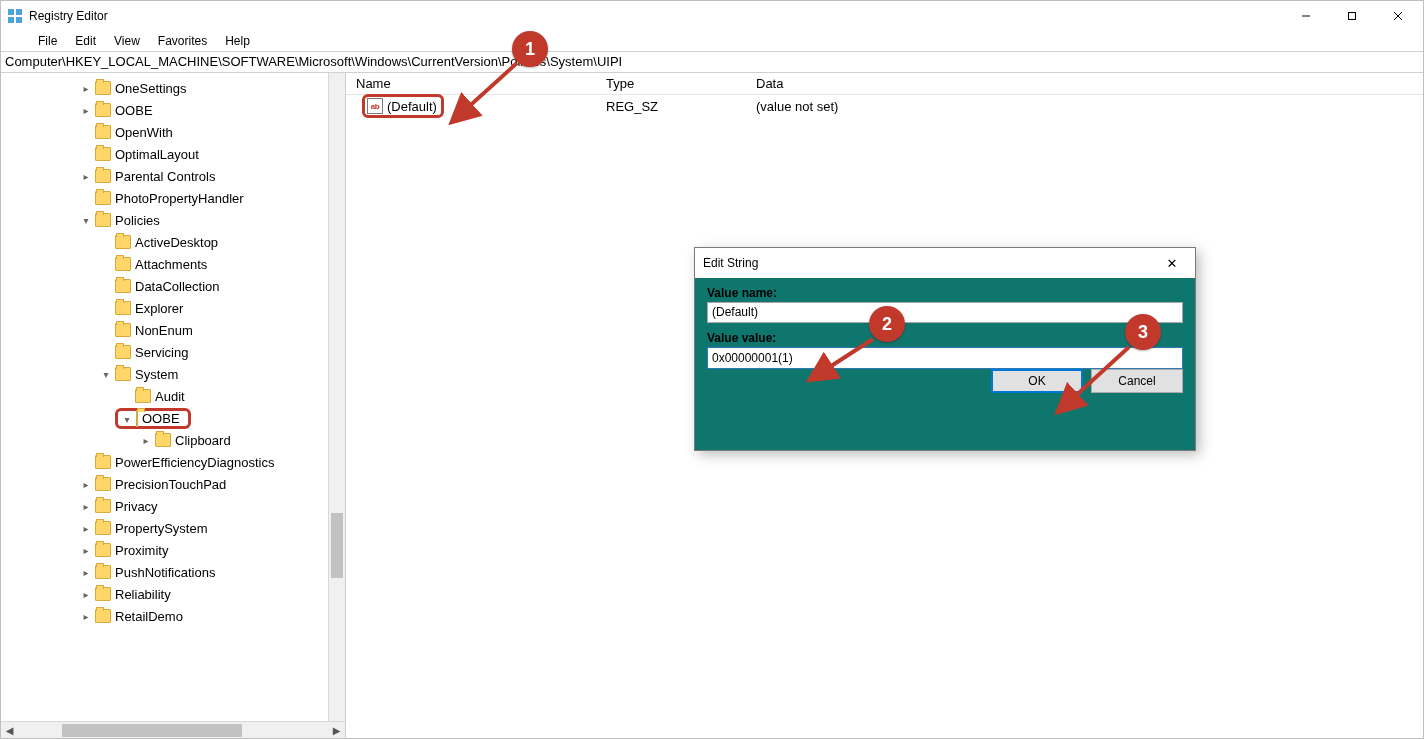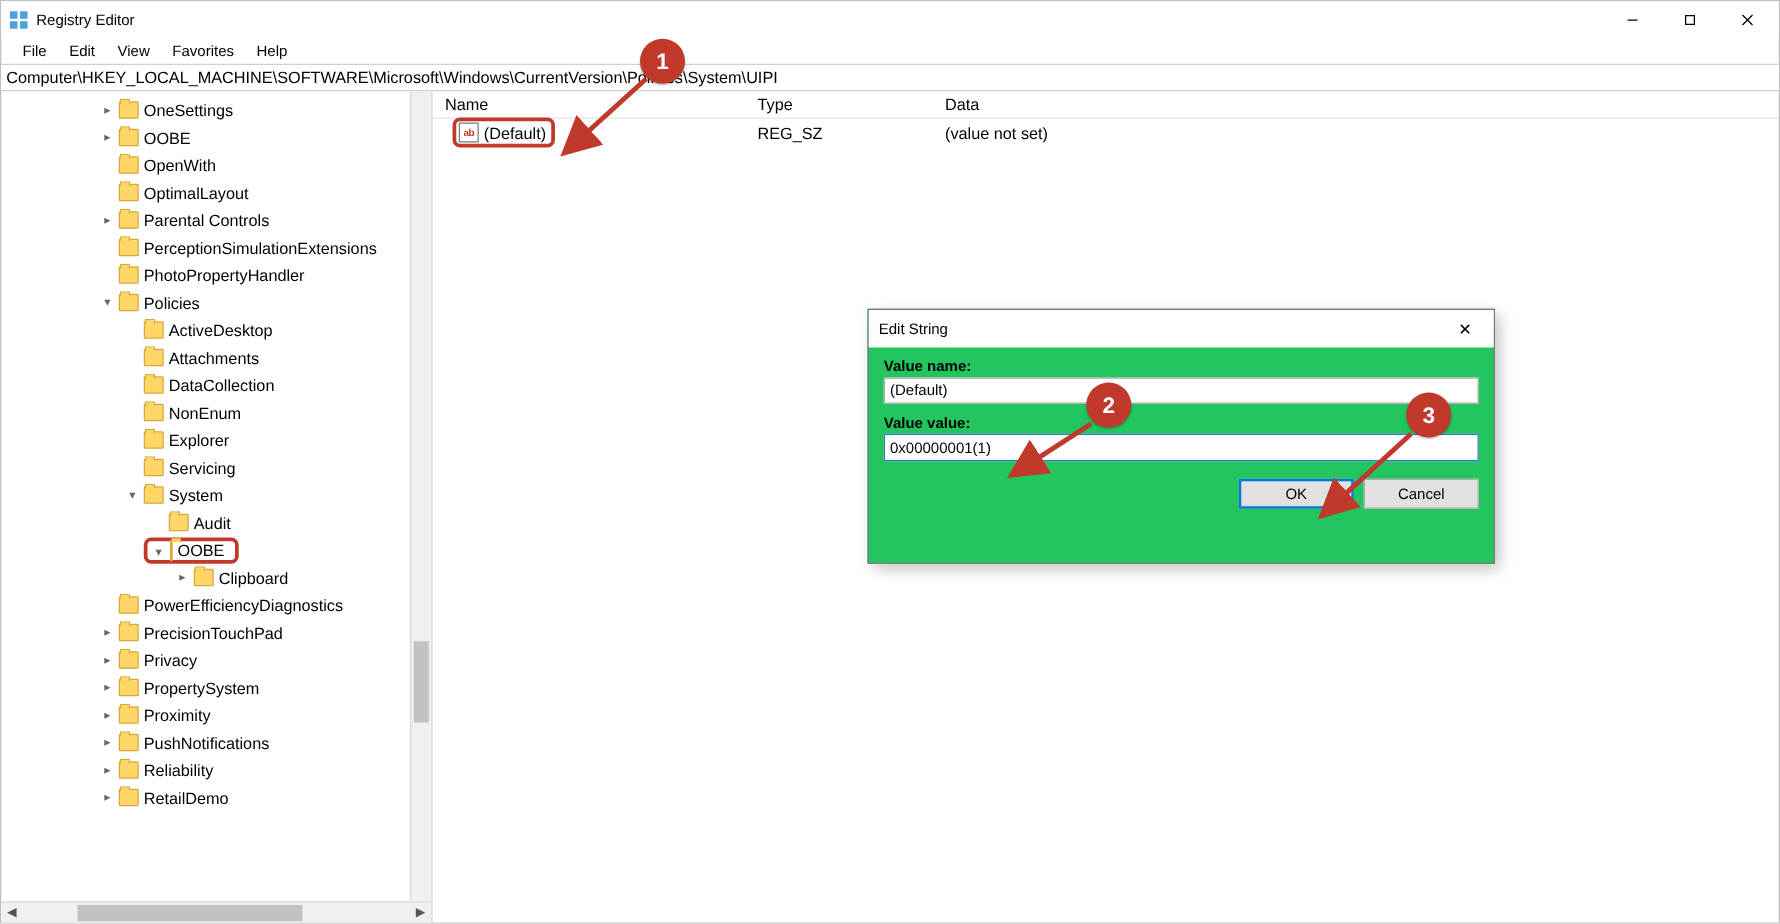--- a/index.html
+++ b/index.html
@@ -5,21 +5,21 @@
   * { box-sizing: border-box; }
   html, body { margin:0; padding:0; width:1424px; height:739px; font-family: "Segoe UI", Tahoma, sans-serif; font-size:12px; color:#000; background:#fff; overflow:hidden; }
   .window { width:1424px; height:739px; border:1px solid #bfbfbf; display:flex; flex-direction:column; position:relative; }
   
   .titlebar { height:30px; display:flex; align-items:center; padding:0 2px 0 6px; background:#fff; }
   .titlebar .appicon { width:16px; height:16px; margin-right:6px; display:inline-flex; }
   .titlebar .title { font-size:12px; color:#000; }
   .titlebar .sysbtns { margin-left:auto; display:flex; }
   .sysbtn { width:46px; height:30px; display:flex; align-items:center; justify-content:center; color:#333; }
   
-  .menubar { height:20px; padding:0 9px; display:flex; align-items:center; gap:2px; }
+  .menubar { height:20px; padding:0 9px; display:flex; align-items:center; gap:2px;margin-left:20px; }
   .menuitem { padding:1px 8px; font-size:12px; }
   
   .addressbar { height:22px; border-top:1px solid #d0d0d0; border-bottom:1px solid #d0d0d0; padding:2px 4px; font-size:13px; background:#fff; white-space:nowrap; overflow:hidden; }
   
   .panes { flex:1 1 auto; display:flex; min-height:0; }
   .left  { width:345px; border-right:1px solid #d0d0d0; position:relative; display:flex; flex-direction:column; }
   .right { flex:1; display:flex; flex-direction:column; position:relative; }
   
   .tree { flex:1; overflow:hidden; padding-top:4px; }
   .tree ul { list-style:none; margin:0; padding:0; }
@@ -40,28 +40,28 @@
   .hbar .thumb { position:absolute; top:2px; bottom:2px; left:44px; width:180px; background:#c2c2c2; }
   
   .listhdr { display:flex; height:22px; align-items:center; border-bottom:1px solid #e5e5e5; font-size:13px; color:#000; }
   .col-name { width:260px; padding-left:10px; }
   .col-type { width:150px; }
   .col-data { flex:1; }
   .listrow { display:flex; height:22px; align-items:center; font-size:13px; }
   .valicon { width:16px; height:16px; margin-right:4px; border:1px solid #7a7a7a; background:#fff; font-size:8px; font-weight:bold; color:#c0392b; display:inline-flex; align-items:center; justify-content:center; letter-spacing:-0.5px; }
   .default-hl { border:3px solid #c0392b; border-radius:6px; padding:1px 4px 1px 2px; display:inline-flex; align-items:center; margin-left:6px; }
   
-  .dialog { position:absolute; left:693px; top:246px; width:502px; height:204px; background:#22c55e; border:1px solid #7a7a7a; box-shadow:4px 4px 12px rgba(0,0,0,.25); display:flex; flex-direction:column; z-index:5; }
+  .dialog { position:absolute; left:693px; top:246px; width:502px; height:204px; background:#0f766e; border:1px solid #7a7a7a; box-shadow:4px 4px 12px rgba(0,0,0,.25); display:flex; flex-direction:column; z-index:5; }
   .dlg-title { height:30px; background:#fff; display:flex; align-items:center; padding:0 8px; font-size:12px; }
   .dlg-title .x { margin-left:auto; width:30px; height:30px; display:flex; align-items:center; justify-content:center; font-size:13px; }
   .dlg-body { padding:6px 12px 8px 12px; font-size:12px; }
   .dlg-lbl { margin:2px 0 2px 0;font-weight:bold; }
   .dlg-ro  { border:1px solid #a9a9a9; background:#fff; padding:2px 4px; height:21px; margin-bottom:8px; }
   .dlg-in  { width:100%; height:22px; border:1px solid #2b7bb9; padding:2px 4px; font-family:inherit; font-size:12px; outline:none; background:#fff; }
-  .dlg-btns { display:flex; gap:8px; justify-content:flex-end; margin-top:14px; }
+  .dlg-btns { display:flex; gap:8px; justify-content:flex-end; }
   .dlg-btn { width:92px; height:24px; border:1px solid #adadad; background:#e1e1e1; font-size:12px; }
   .dlg-btn.primary { border:2px solid #0078d7; }
   
   .callout { position:absolute; width:36px; height:36px; border-radius:50%; background:#c0392b; color:#fff; font-weight:600; font-size:18px; display:flex; align-items:center; justify-content:center; box-shadow:0 1px 2px rgba(0,0,0,.3); z-index:10; }
   svg.overlay { position:absolute; left:0; top:0; pointer-events:none; z-index:9; }
 </style>
 </head>
 <body>
 
 <div class="window">
@@ -147,28 +147,20 @@
                 <span class="exp">▸</span>
                 <span class="folder"></span>
                 <span class="label">Parental Controls</span>
               </div>
             </li>
             <li>
               <div class="row">
                 <span class="spc" style="width: 78px;"></span>
                 <span class="exp"></span>
                 <span class="folder"></span>
-                <span class="label">PerceptionSimulationExtensions</span>
-              </div>
-            </li>
-            <li>
-              <div class="row">
-                <span class="spc" style="width: 78px;"></span>
-                <span class="exp"></span>
-                <span class="folder"></span>
                 <span class="label">PhotoPropertyHandler</span>
               </div>
             </li>
             <li>
               <div class="row">
                 <span class="spc" style="width: 78px;"></span>
                 <span class="exp">▾</span>
                 <span class="folder"></span>
                 <span class="label">Policies</span>
               </div>
@@ -195,29 +187,29 @@
                 <span class="exp"></span>
                 <span class="folder"></span>
                 <span class="label">DataCollection</span>
               </div>
             </li>
             <li>
               <div class="row">
                 <span class="spc" style="width: 98px;"></span>
                 <span class="exp"></span>
                 <span class="folder"></span>
+                <span class="label">Explorer</span>
+              </div>
+            </li>
+            <li>
+              <div class="row">
+                <span class="spc" style="width: 98px;"></span>
+                <span class="exp"></span>
+                <span class="folder"></span>
                 <span class="label">NonEnum</span>
-              </div>
-            </li>
-            <li>
-              <div class="row">
-                <span class="spc" style="width: 98px;"></span>
-                <span class="exp"></span>
-                <span class="folder"></span>
-                <span class="label">Explorer</span>
               </div>
             </li>
             <li>
               <div class="row">
                 <span class="spc" style="width: 98px;"></span>
                 <span class="exp"></span>
                 <span class="folder"></span>
                 <span class="label">Servicing</span>
               </div>
             </li>

